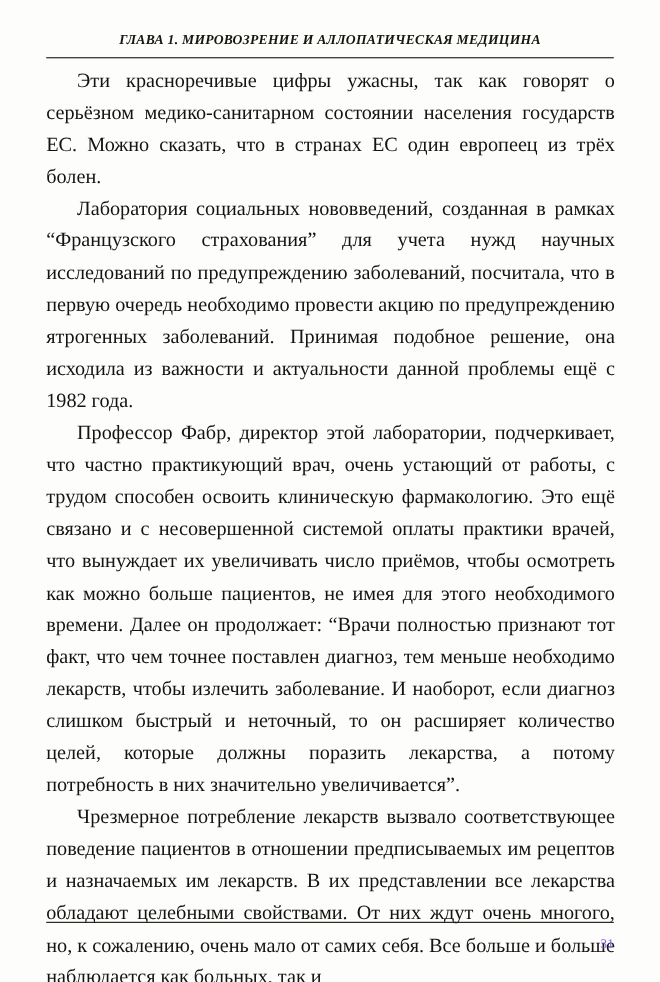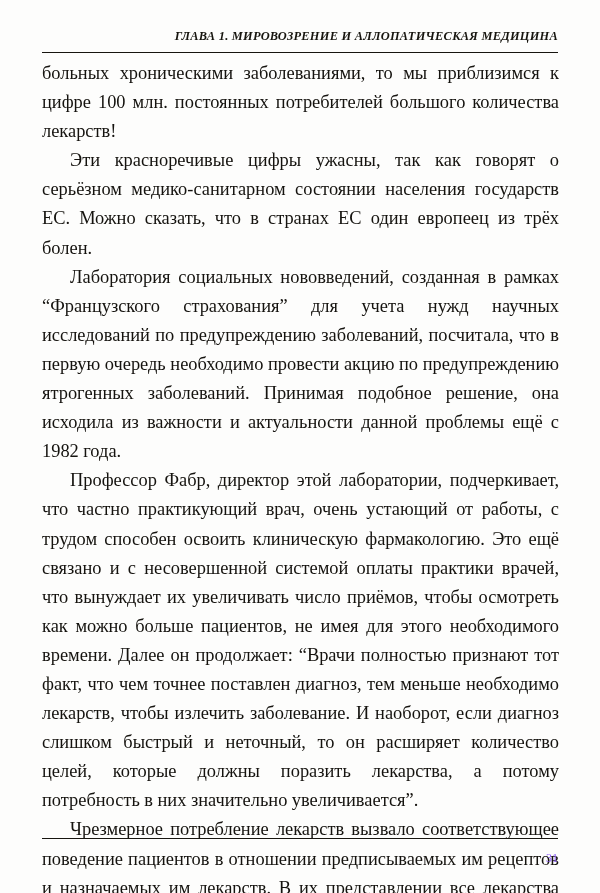--- a/index.html
+++ b/index.html
@@ -20,21 +20,21 @@
     color: #15130f;
     -webkit-font-smoothing: antialiased;
   }
 
   
   .running-head {
     position: absolute;
     left: 42px;
     top: 29px;
     width: 516px;
-    text-align: right;
+    text-align: center;
     font-style: italic;
     font-weight: 600;
     font-size: 12.4px;
     letter-spacing: 0.25px;
     white-space: nowrap;
     color: #17150f;
   }
 
   .rule-top {
     position: absolute;
@@ -91,21 +91,20 @@
 </head>
 <body>
 
 <div class="page">
 
   <div class="running-head">ГЛАВА 1. МИРОВОЗРЕНИЕ И АЛЛОПАТИЧЕСКАЯ МЕДИЦИНА</div>
 
   <div class="rule-top"></div>
 
   <div class="text-column">
-    <p class="para">больных хроническими заболеваниями, то мы приблизимся к цифре 100 млн. постоянных потребителей большого количества лекарств!</p>
     <p class="para indent">Эти красноречивые цифры ужасны, так как говорят о серьёзном медико-санитарном состоянии населения государств ЕС. Можно сказать, что в странах ЕС один европеец из трёх болен.</p>
     <p class="para indent">Лаборатория социальных нововведений, созданная в рамках “Французского страхования” для учета нужд научных исследований по предупреждению заболеваний, посчитала, что в первую очередь необходимо провести акцию по предупреждению ятрогенных заболеваний. Принимая подобное решение, она исходила из важности и актуальности данной проблемы ещё с 1982 года.</p>
     <p class="para indent">Профессор Фабр, директор этой лаборатории, подчеркивает, что частно практикующий врач, очень устающий от работы, с трудом способен освоить клиническую фармакологию. Это ещё связано и с несовершенной системой оплаты практики врачей, что вынуждает их увеличивать число приёмов, чтобы осмотреть как можно больше пациентов, не имея для этого необходимого времени. Далее он продолжает: “Врачи полностью признают тот факт, что чем точнее поставлен диагноз, тем меньше необходимо лекарств, чтобы излечить заболевание. И наоборот, если диагноз слишком быстрый и неточный, то он расширяет количество целей, которые должны поразить лекарства, а потому потребность в них значительно увеличивается”.</p>
     <p class="para indent">Чрезмерное потребление лекарств вызвало соответствующее поведение пациентов в отношении предписываемых им рецептов и назначаемых им лекарств. В их представлении все лекарства обладают целебными свойствами. От них ждут очень многого, но, к сожалению, очень мало от самих себя. Все больше и больше наблюдается как больных, так и</p>
   </div>
 
   <div class="rule-bottom"></div>
 
   <div class="folio">31</div>
 

